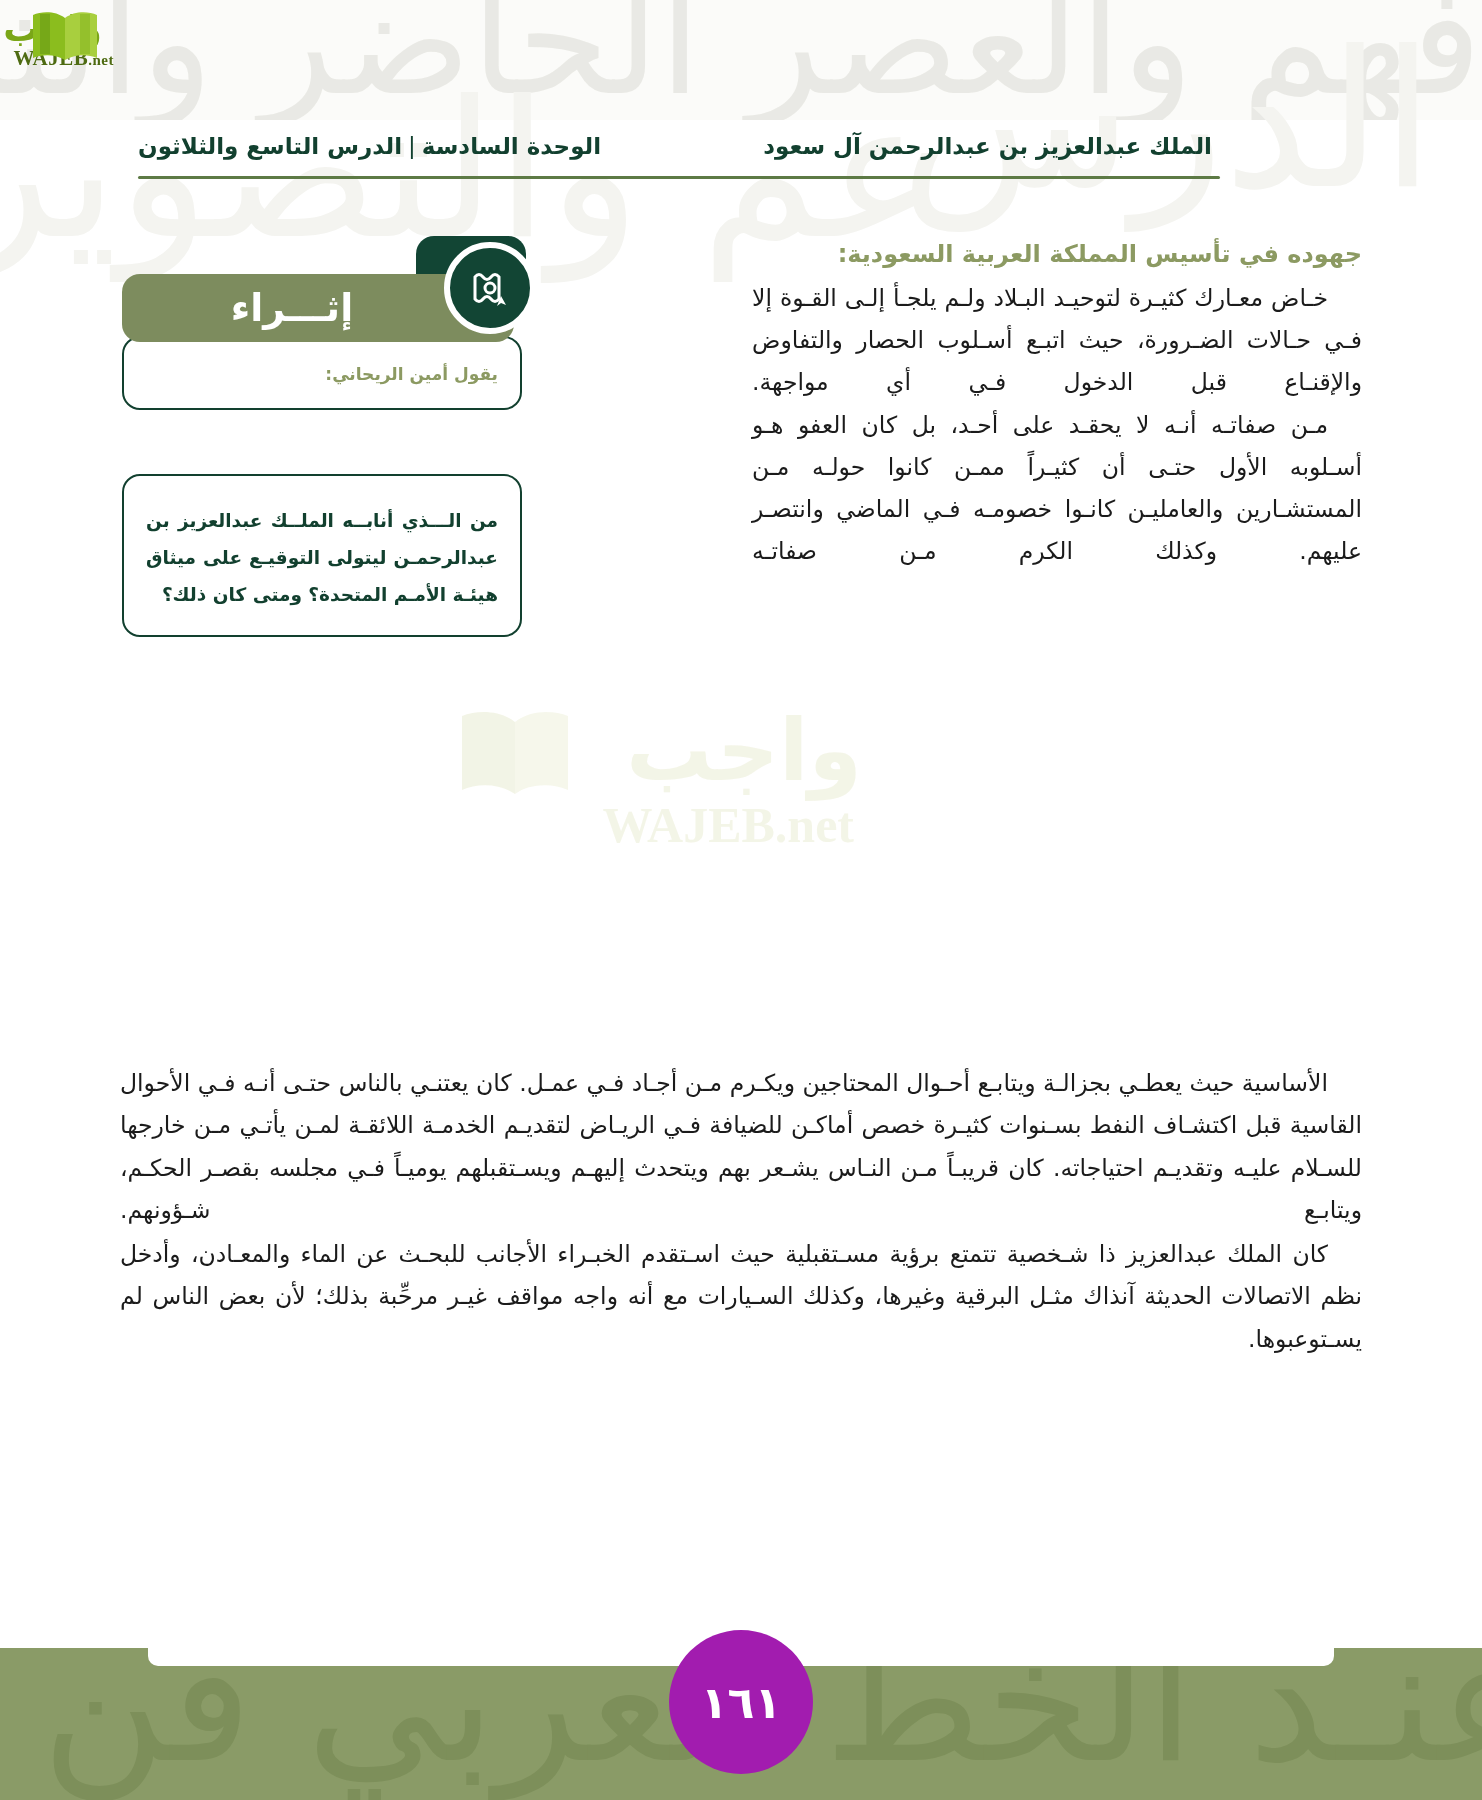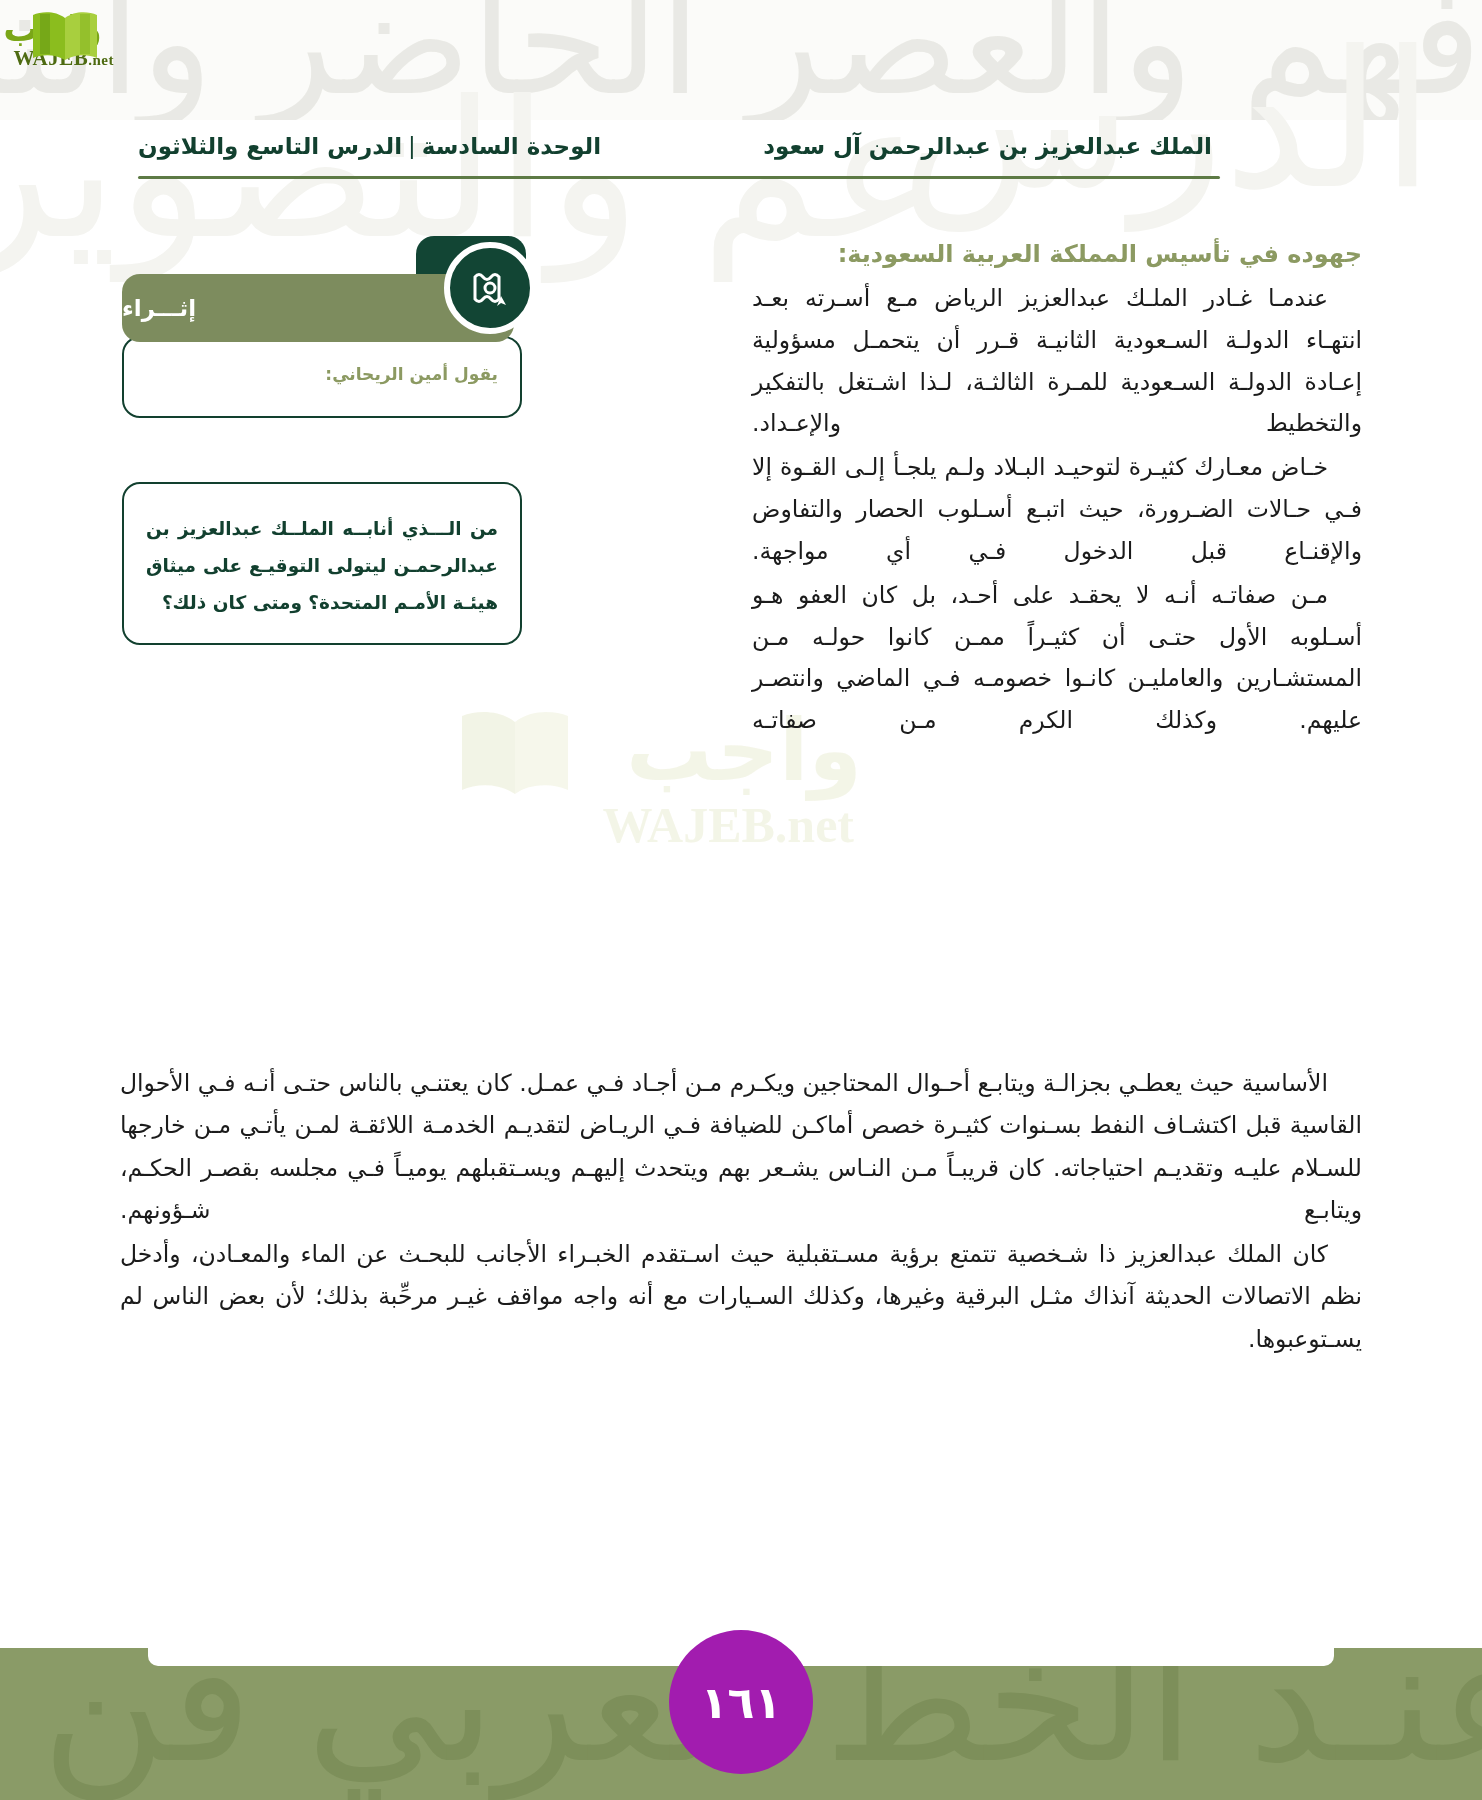--- a/index.html
+++ b/index.html
@@ -75,38 +75,38 @@
     position:absolute;right:-4px;top:0;width:110px;height:66px;
     background:#124534;border-radius:18px 18px 0 0;
   }
   .tab-bar{
     position:absolute;left:0;top:38px;width:392px;height:68px;
     background:#7d8c5e;border-radius:18px;
   }
   .tab-bar.tab-bar-b{background:#7d8c5e;}
   .tab-label{
     position:absolute;left:0;top:38px;width:340px;height:68px;
-    line-height:68px;text-align:left;color:#ffffff;font-size:23px;
+    line-height:68px;text-align:center;color:#ffffff;font-size:38px;
     font-weight:bold;letter-spacing:2px;direction:rtl;
     font-family:"DejaVu Sans",sans-serif;
   }
   .tab-icon{
     position:absolute;right:-14px;top:6px;width:92px;height:92px;
     border-radius:50%;background:#124534;border:6px solid #ffffff;
     box-sizing:border-box;
   }
   .tab-icon svg{position:absolute;left:50%;top:50%;transform:translate(-50%,-50%);}
 
   .side-card{
     border:2.5px solid #12402f;border-radius:18px;background:#ffffff;
     padding:26px 22px 22px 22px;margin-top:14px;
   }
   .side-card .src{
     color:#8c9a62;font-size:17px;font-weight:bold;direction:rtl;
-    text-align:right;margin-bottom:10px;font-family:"DejaVu Sans",sans-serif;
+    text-align:right;margin-bottom:2px;font-family:"DejaVu Sans",sans-serif;
   }
   .side-card .body{
     color:#12402f;font-size:19px;font-weight:bold;direction:rtl;
     text-align:justify;line-height:1.95;font-family:"DejaVu Sans",sans-serif;
   }
   .side-card.research .body{font-size:18.5px;line-height:2.0;}
 
   
   .maincol{
     position:absolute;right:120px;top:240px;width:610px;direction:rtl;
@@ -230,21 +230,20 @@
   <div class="wm-ar">واجب</div>
   <div class="wm-en">WAJEB.net</div>
   <svg class="wm-book" viewBox="0 0 130 100">
     <path d="M65 18 C50 6 27 6 12 12 L12 86 C27 79 50 79 65 90 Z" fill="#e9ecd2"></path>
     <path d="M65 18 C80 6 103 6 118 12 L118 86 C103 79 80 79 65 90 Z" fill="#eff1dc"></path>
   </svg>
 </div>
 
 <div class="maincol">
   <div class="sec-head">جهوده في تأسيس المملكة العربية السعودية:</div>
-  <p class="para">عندمـا غـادر الملـك عبدالعزيز الرياض مـع أسـرته بعـد انتهـاء الدولـة السـعودية الثانيـة قـرر أن يتحمـل مسؤولية إعـادة الدولـة السـعودية للمـرة الثالثـة، لـذا اشـتغل بالتفكير والتخطيط والإعـداد.</p>
   <p class="para">خـاض معـارك كثيـرة لتوحيـد البـلاد ولـم يلجـأ إلـى القـوة إلا فـي حـالات الضـرورة، حيث اتبـع أسـلوب الحصار والتفاوض والإقنـاع قبل الدخول فـي أي مواجهة.</p>
   <p class="para">مـن صفاتـه أنـه لا يحقـد على أحـد، بل كان العفو هـو أسـلوبه الأول حتـى أن كثيـراً ممـن كانوا حولـه مـن المستشـارين والعامليـن كانـوا خصومـه فـي الماضي وانتصـر عليهم. وكذلك الكرم مـن صفاتـه</p>
 </div>
 
 <div class="widecol">
   <p class="para">الأساسية حيث يعطـي بجزالـة ويتابـع أحـوال المحتاجين ويكـرم مـن أجـاد فـي عمـل. كان يعتنـي بالناس حتـى أنـه فـي الأحوال القاسية قبل اكتشـاف النفط بسـنوات كثيـرة خصص أماكـن للضيافة فـي الريـاض لتقديـم الخدمـة اللائقـة لمـن يأتـي مـن خارجها للسـلام عليـه وتقديـم احتياجاته. كان قريبـاً مـن النـاس يشـعر بهم ويتحدث إليهـم ويسـتقبلهم يوميـاً فـي مجلسه بقصـر الحكـم، ويتابـع شـؤونهم.</p>
   <p class="para last-free">كان الملك عبدالعزيز ذا شـخصية تتمتع برؤية مسـتقبلية حيث اسـتقدم الخبـراء الأجانب للبحـث عن الماء والمعـادن، وأدخل نظم الاتصالات الحديثة آنذاك مثـل البرقية وغيرها، وكذلك السـيارات مع أنه واجه مواقف غيـر مرحِّبة بذلك؛ لأن بعض الناس لم يسـتوعبوها.</p>
 </div>
 
 <div class="footer">

